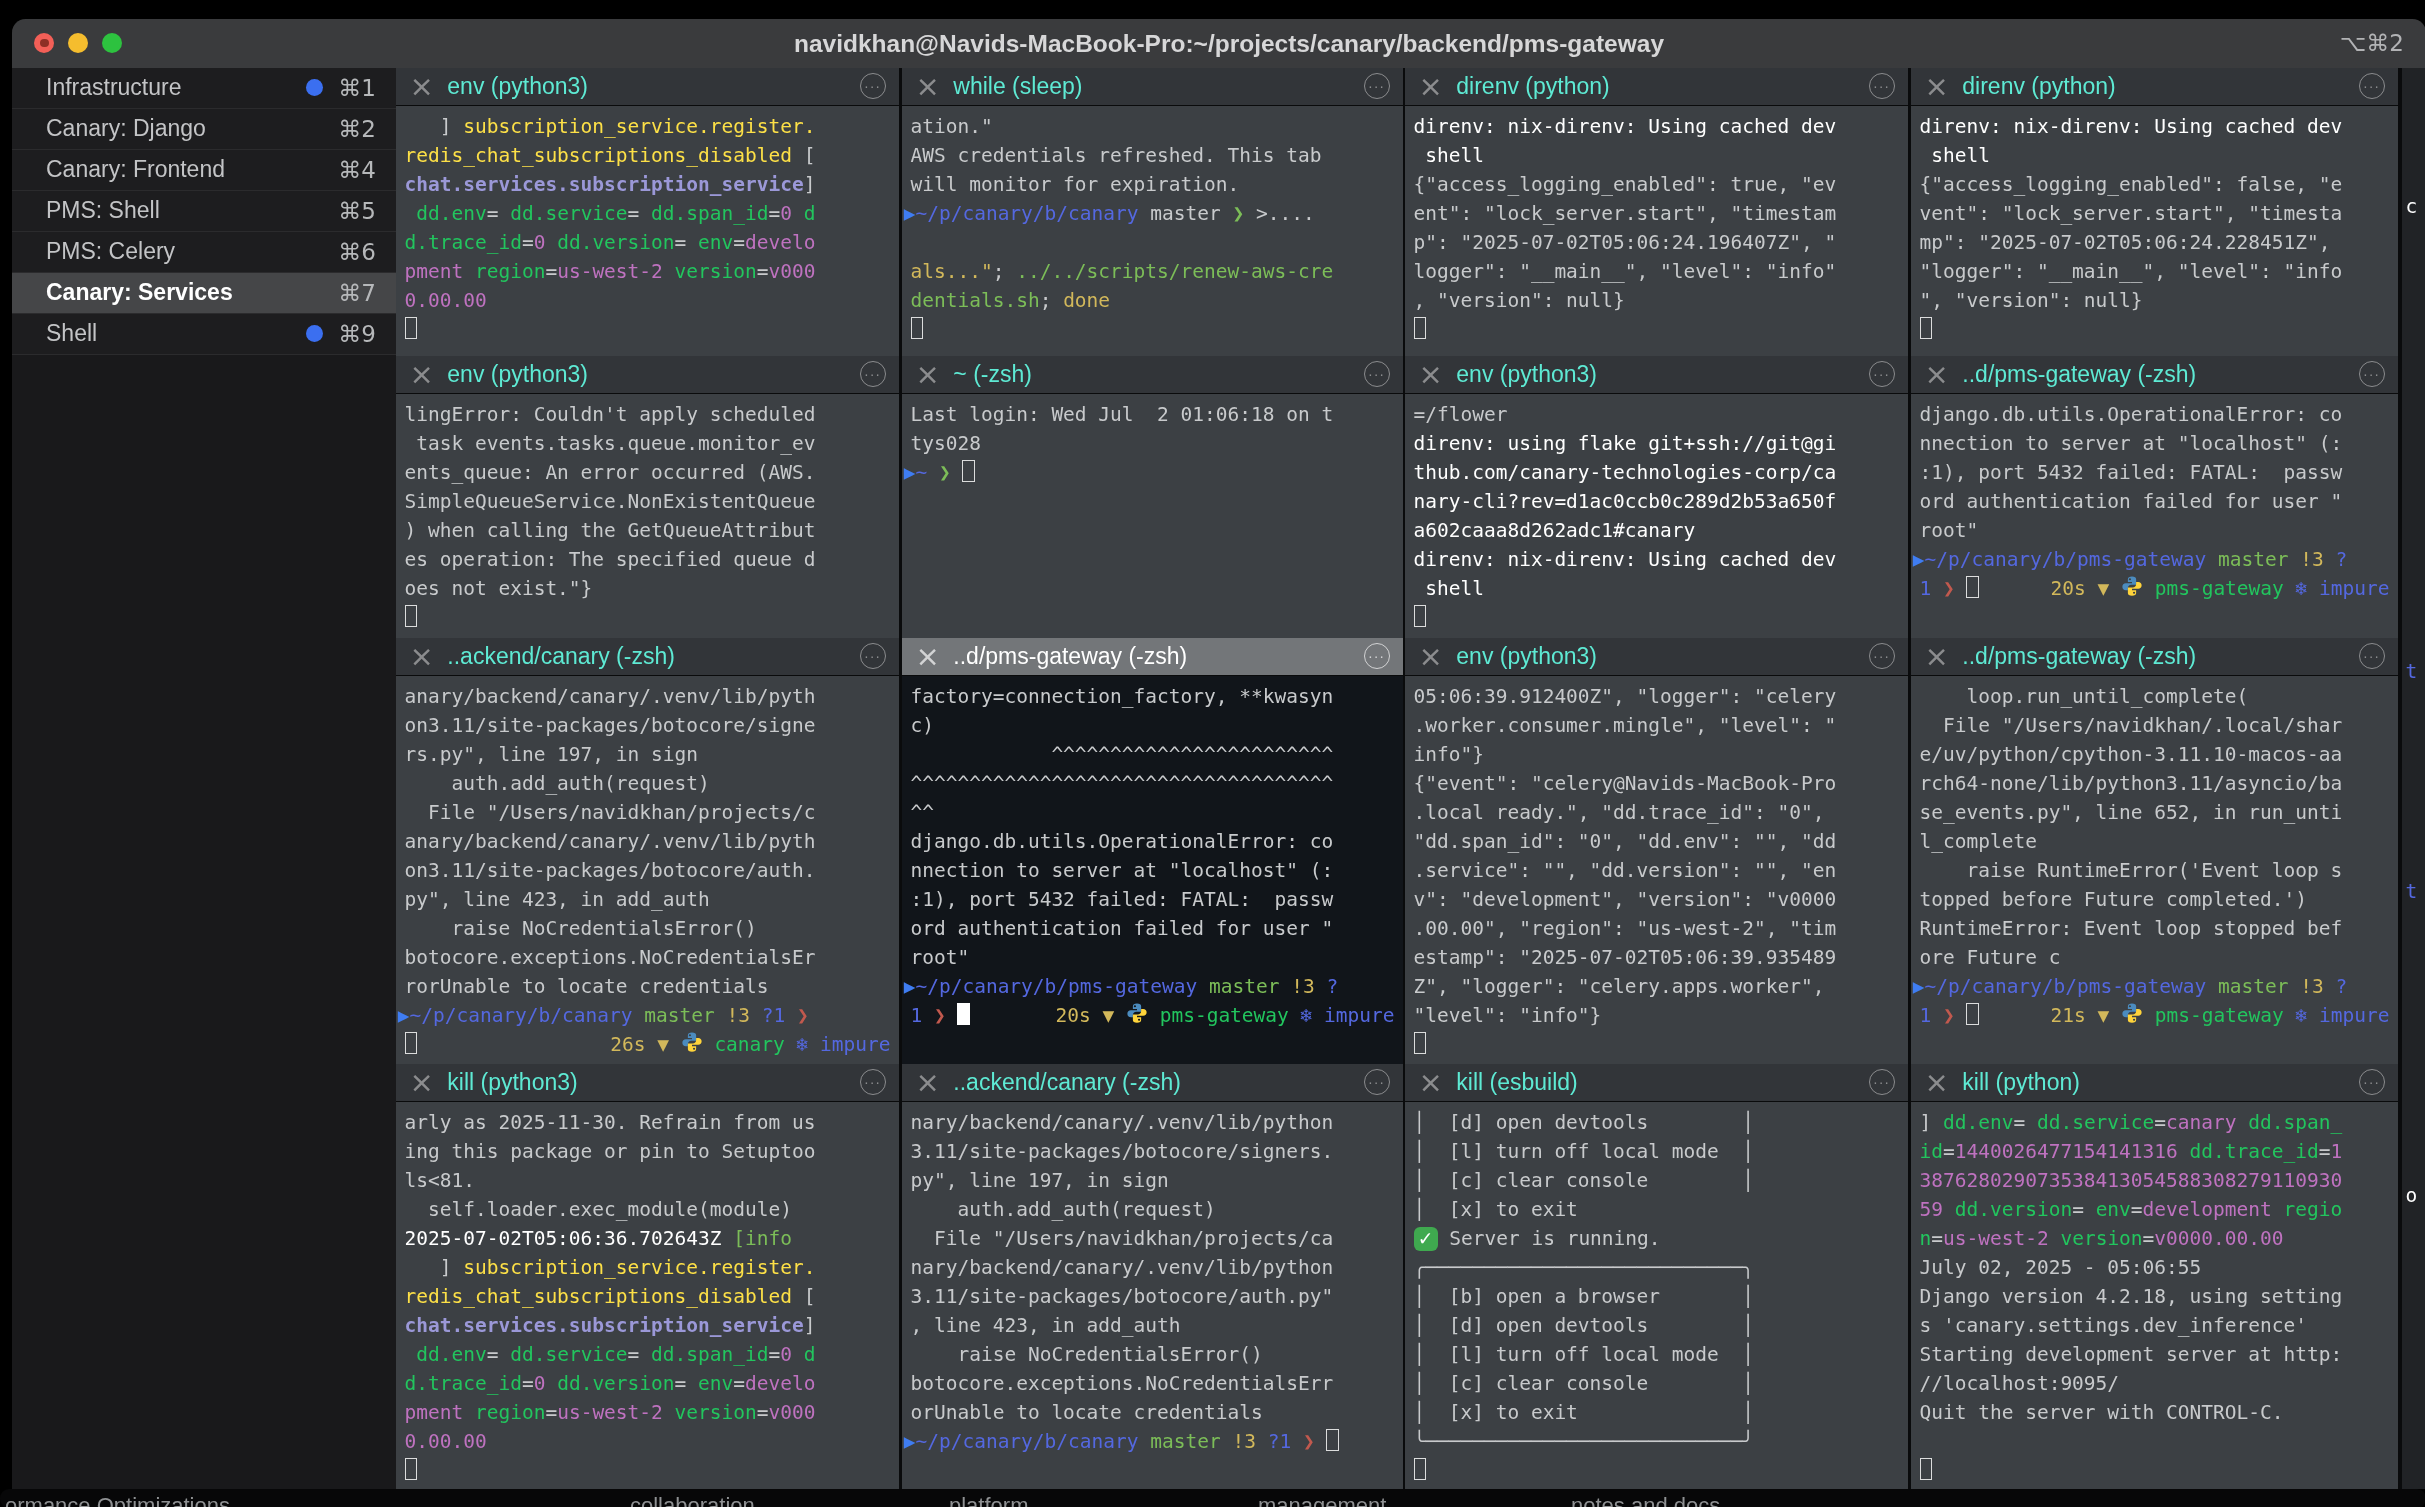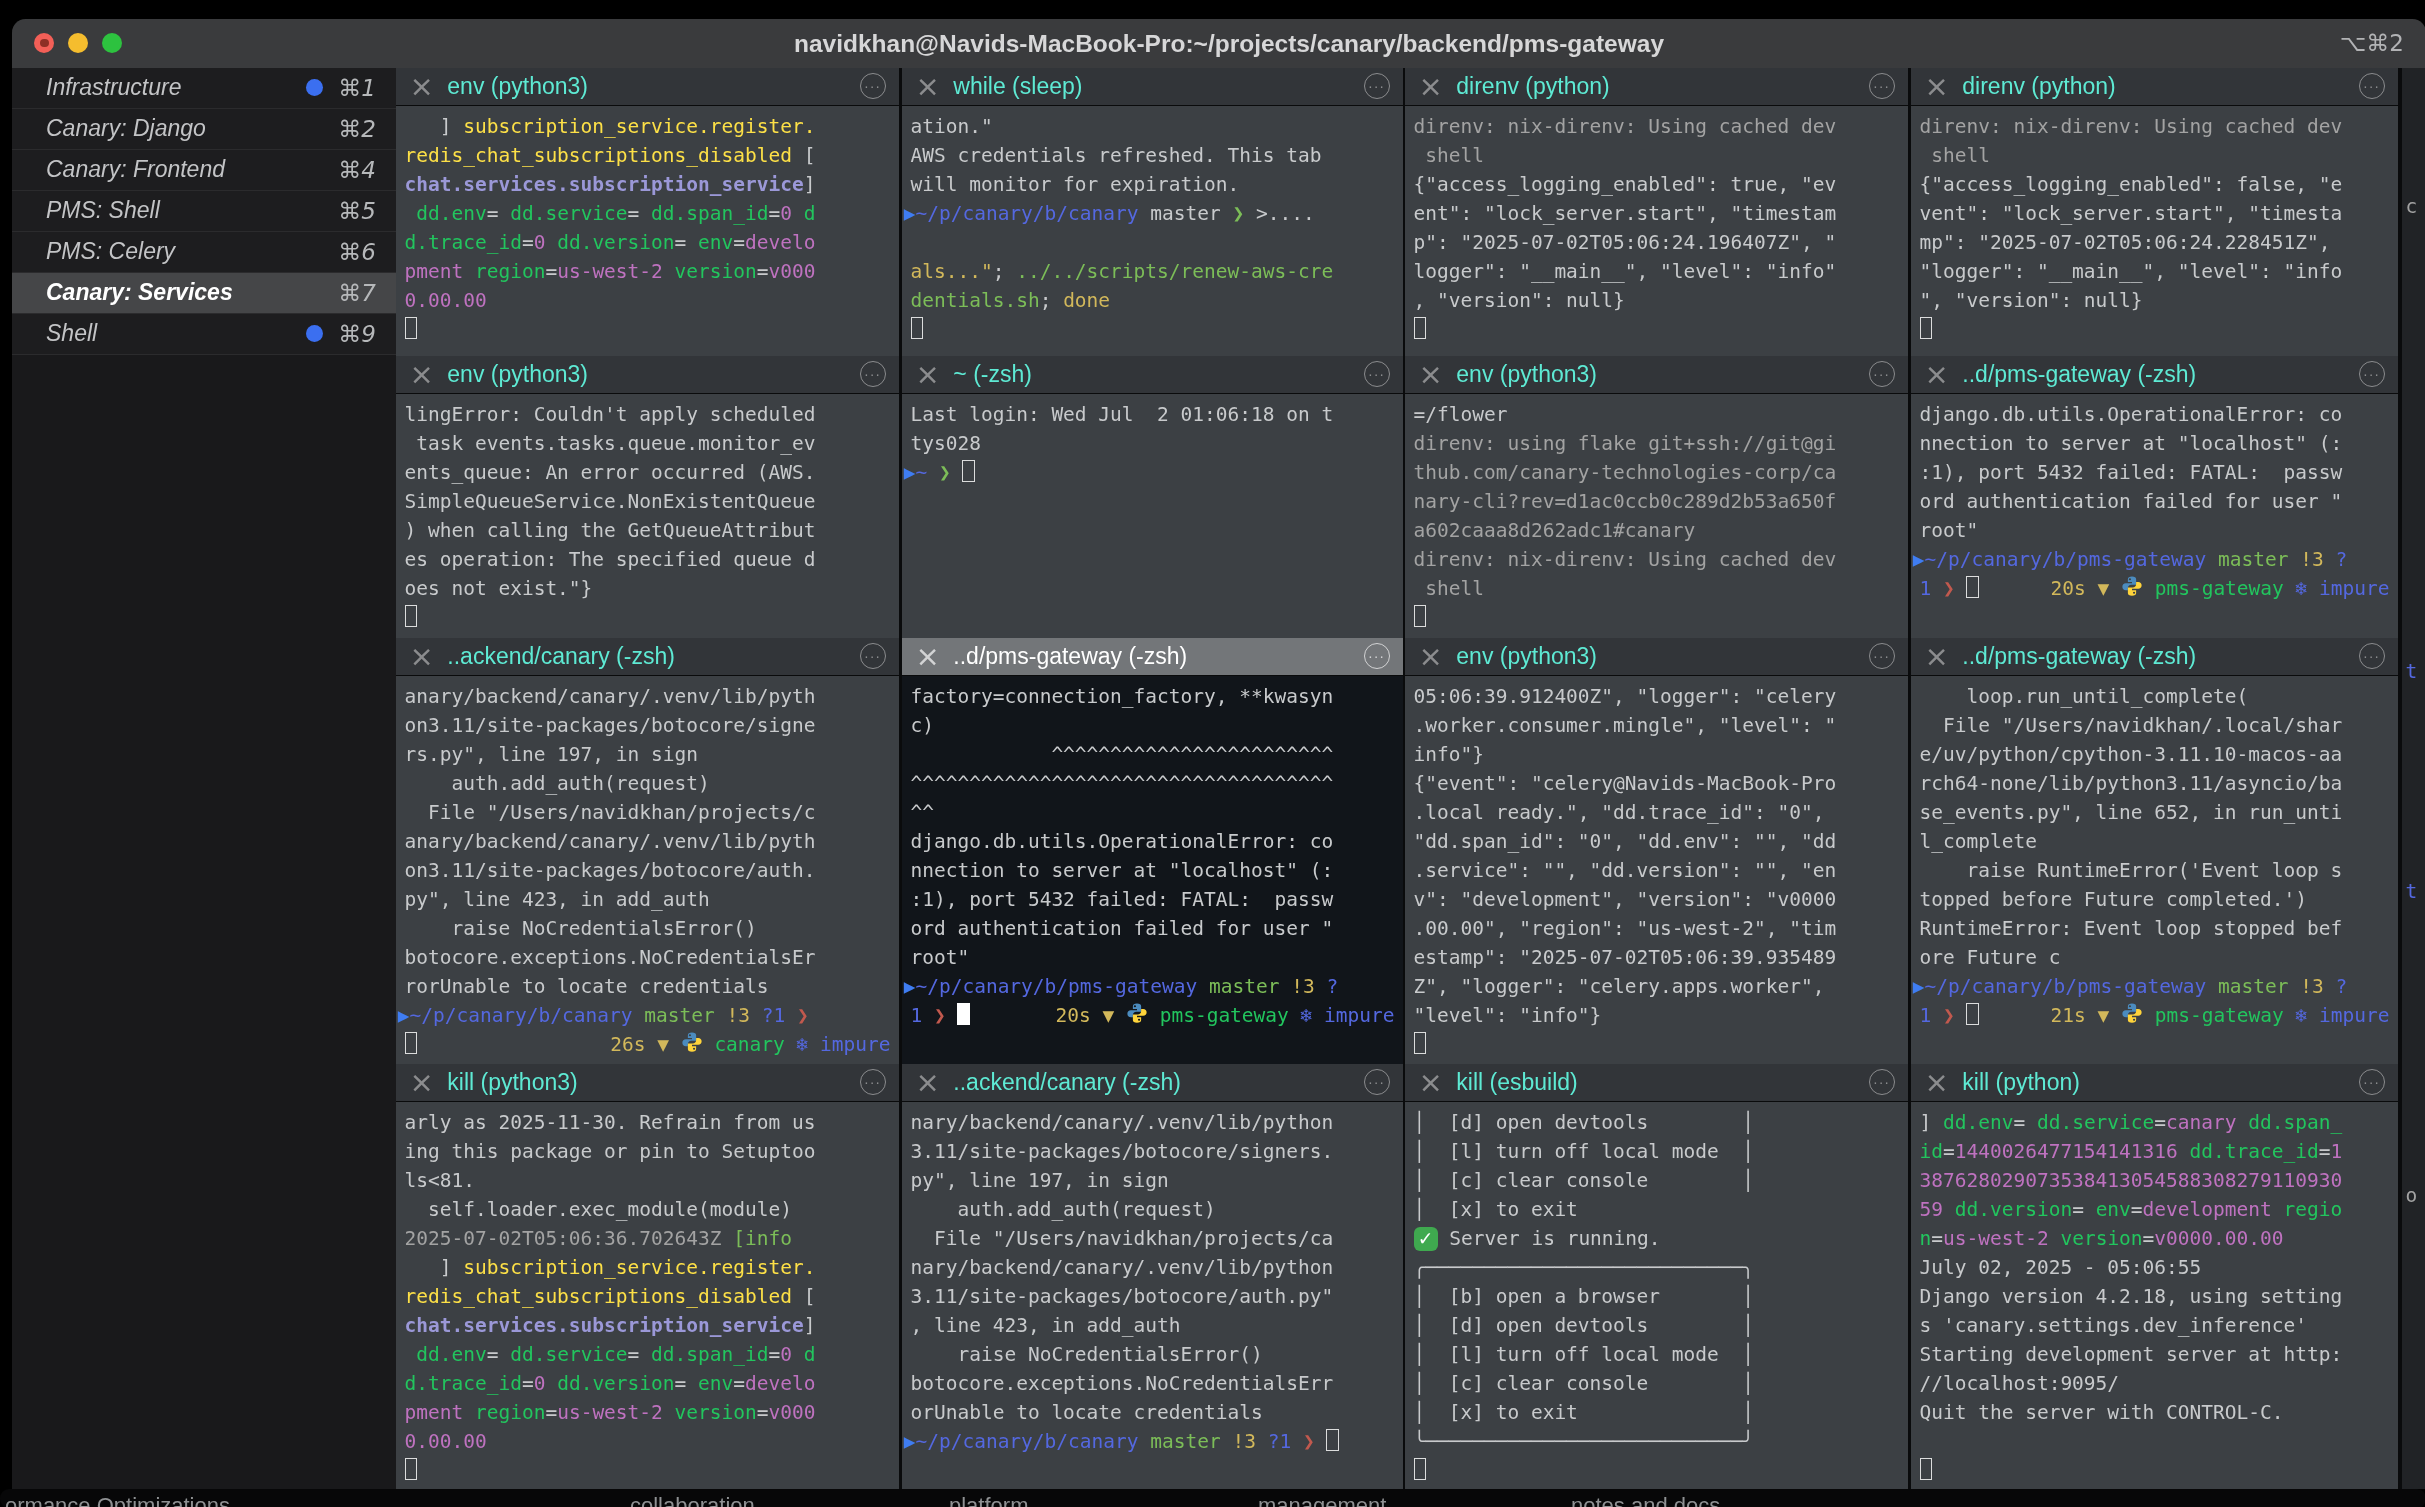--- a/index.html
+++ b/index.html
@@ -14,21 +14,21 @@
   .tl.red{left:22px;background:#f35f57;}
   .tl.red::after{content:"";position:absolute;left:6px;top:6px;width:8.5px;height:8.5px;
                  border-radius:50%;background:#8e2f25;}
   .tl.yellow{left:56px;background:#f5bd2e;}
   .tl.green{left:90px;background:#2dc23f;}
   #wtitle{position:absolute;left:0;right:0;top:0;height:49px;line-height:49px;
           text-align:center;color:#d7d7d8;font-size:24.5px;font-weight:bold;padding-left:20px;}
   #whint{position:absolute;right:22px;top:0;height:49px;line-height:49px;color:#b2b3b5;
          font-size:23px;font-family:"DejaVu Sans",sans-serif;}
   
-  #sidebar{position:absolute;left:0;top:49px;width:384px;bottom:0;background:#19191b;font-style:italic;}
+  #sidebar{position:absolute;left:0;top:49px;width:384px;bottom:0;background:#19191b;}
   .sbitem{height:40px;border-bottom:0.8px solid #2b2b2d;display:flex;align-items:center;
           padding:0 20px 0 34px;background:#1d1d1f;cursor:default;}
   .sbitem.sel{background:#454648;}
   .sblabel{flex:1;font-size:23px;color:#c3c4c6;}
   .sbitem.sel .sblabel{color:#ffffff;font-weight:bold;}
   .sbdot{width:17px;height:17px;border-radius:50%;background:#3b6ff0;margin-right:15px;}
   .sbkey{font-size:23px;color:#b6b8ba;font-family:"DejaVu Sans",sans-serif;}
   
   #panes{position:absolute;left:384px;top:49px;width:2004px;bottom:0;background:#0a0b0c;}
   .pane{position:absolute;background:#3c4044;display:flex;flex-direction:column;overflow:hidden;}
@@ -41,21 +41,21 @@
   .pane.active .ptitle{color:#ffffff;}
   .pmenu{margin-left:auto;margin-right:13.5px;width:24px;height:24px;border:1.7px solid #8b8c8e;
          border-radius:50%;color:#8b8c8e;display:flex;align-items:center;justify-content:center;
          font-size:14.4px;letter-spacing:0.8px;line-height:1;}
   .pane.active .pmenu{border-color:#d2d3d4;color:#d2d3d4;}
   .pbody{flex:1;padding:6px 8.5px;font-family:"DejaVu Sans Mono","DejaVu Sans",monospace;
          font-size:19.5px;line-height:29px;white-space:pre;overflow:hidden;background:#3c4044;}
   .pane.active .pbody{background:#11151a;}
   .line{display:flex;justify-content:space-between;height:29px;}
   .lseg,.rseg{white-space:pre;}
-  .c-f{color:#c8cacc}.c-d{color:#a3a3a3}.c-t{color:#22c55e}.c-p{color:#bf72c0}
+  .c-f{color:#c8cacc}.c-d{color:#ffffff}.c-t{color:#22c55e}.c-p{color:#bf72c0}
   .c-u{color:#9b98d8;font-weight:bold}.c-b{color:#5468e0}.c-g{color:#7cbd58}
   .c-y{color:#d2b85b}.c-r{color:#c2594e}.c-w{color:#fde047;font-weight:normal}
   .cursor{display:inline-block;width:12.7px;height:22px;vertical-align:-3.4px;box-sizing:border-box;}
   .ch{border:1.7px solid #dcdddd;}
   .cb{background:#ffffff;}
   .ahead{color:#3f7df2;margin-left:-6.8px;}
   .pyicon{display:inline-block;width:22px;vertical-align:-2.5px;}
   .pyicon svg{width:22px;height:22px;}
   .ck{display:inline-block;width:24px;height:24px;background:#3fa94f;border-radius:6px;
       color:#fff;text-align:center;line-height:24px;font-size:18.6px;

